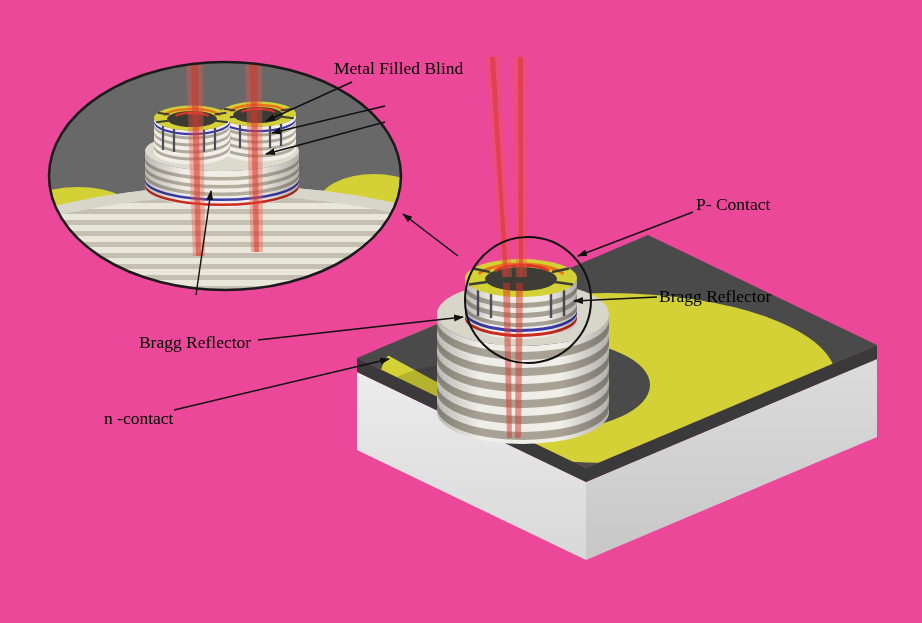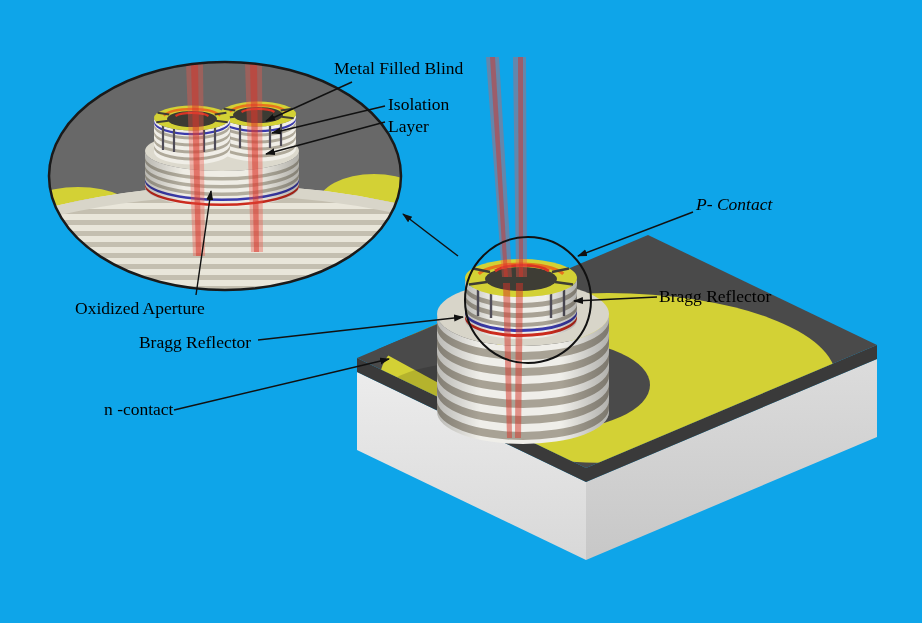--- a/index.html
+++ b/index.html
@@ -1,16 +1,16 @@
 <!DOCTYPE html>
 <html><head>
 <meta charset="utf-8">
 <style>
   html,body{margin:0;padding:0;background:#fff;}
-  .stage{position:relative;width:922px;height:623px;background:#0ea5e9;overflow:hidden;
+  .stage{position:relative;width:922px;height:623px;background:#ec4899;overflow:hidden;
          font-family:"Liberation Serif",serif;}
   .stage svg{position:absolute;left:0;top:0;}
   .lbl{position:absolute;color:#000;font-size:17.5px;line-height:22px;white-space:nowrap;}
   .lbl span{display:block;}
   .center{text-align:center;}
   .beam{fill:#f0584a;fill-opacity:.38;}
   .beamcore{fill:#d63428;fill-opacity:.5;}
   .stripe-dark{fill:#a8a295;}
   .stripe-light{fill:#efeee9;}
   .arrowline{stroke:#111;stroke-width:1.4;fill:none;}
@@ -246,33 +246,26 @@
     <path d="M196,295 L211,191" marker-end="url(#ah)"></path>
     <path d="M258,340 L463,317" marker-end="url(#ah)"></path>
     <path d="M174,410 L389,359" marker-end="url(#ah)"></path>
     <path d="M458,256 L403,214" marker-end="url(#ah)"></path>
   </g>
 </svg>
 
 <div class="lbl" style="left:334px;top:57px;">
   <span>Metal Filled Blind</span>
 </div>
-<div class="lbl" style="left:388px;top:93px;">
-  <span>Isolation</span>
-  <span>Layer</span>
-</div>
-<div class="lbl" style="left:696px;top:193px;font-style:italic;">
+<div class="lbl" style="left:696px;top:193px;">
   <span>P- Contact</span>
 </div>
 <div class="lbl" style="left:659px;top:285px;">
   <span>Bragg Reflector</span>
 </div>
-<div class="lbl" style="left:75px;top:297px;">
-  <span>Oxidized Aperture</span>
-</div>
 <div class="lbl center" style="left:133px;top:331px;width:124px;">
   <span>Bragg Reflector</span>
 </div>
-<div class="lbl" style="left:104px;top:398px;">
+<div class="lbl" style="left:104px;top:407px;">
   <span>n -contact</span>
 </div>
 
 </div>
 
 </body></html>

